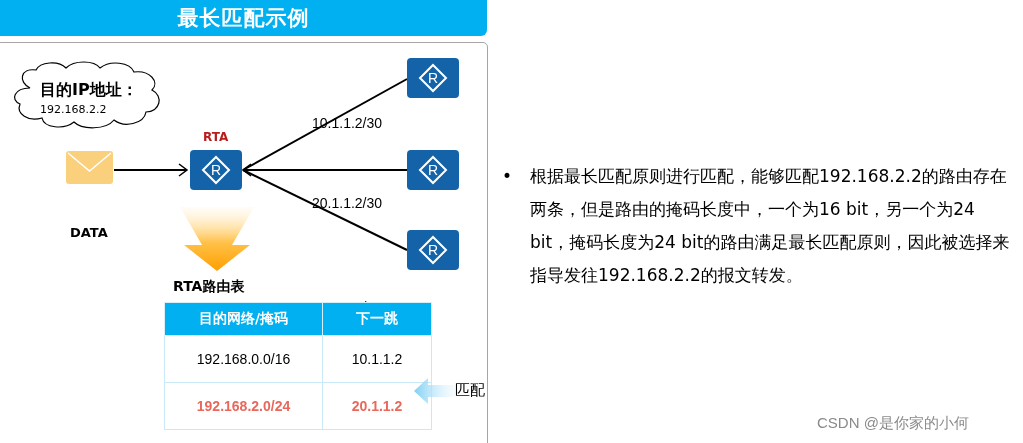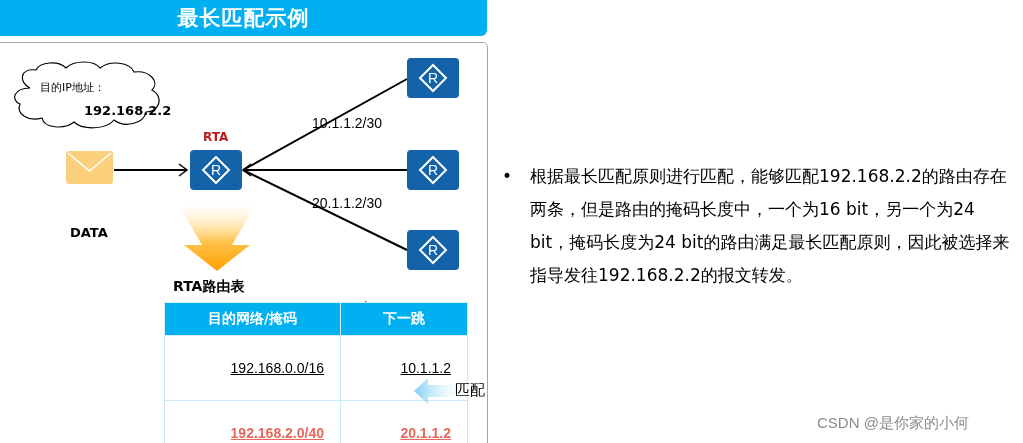--- a/index.html
+++ b/index.html
@@ -13,43 +13,43 @@
       background:#00b0f0; border-radius:0 0 6px 0;
       display:flex; align-items:center; justify-content:center;
       color:#fff; font-weight:bold; font-size:21px; letter-spacing:1px;font-family:Liberation Mono, monospace;
     }
     .frame {
       position:absolute; left:-4px; top:42px; width:492px; height:410px;
       border:1px solid #a6a6a6; border-radius:5px; box-sizing:border-box;
     }
     .abs { position:absolute; }
     .cloud { left:8px; top:60px; width:160px; height:70px; }
-    .cloud-text1 { left:40px; top:80px; font-size:11px; font-weight:normal; color:#000; }
-    .cloud-text2 { left:40px; top:103px; font-size:13px; font-weight:bold; color:#000;margin-left:44px; }
+    .cloud-text1 { left:40px; top:80px; font-size:16px; font-weight:bold; color:#000; }
+    .cloud-text2 { left:40px; top:103px; font-size:11px; font-weight:normal; color:#000; }
     .envelope { left:66px; top:151px; width:47px; height:33px; }
     .data-label { left:70px; top:197px; font-size:13px; font-weight:bold; color:#000;margin-top:28px; }
     .rta-label { left:203px; top:130px; font-size:12px; font-weight:bold; color:#b91c1c; }
     .router { width:52px; height:40px; }
     .lines { left:0; top:0; width:500px; height:443px; }
     .link-label { font-family:"Liberation Sans",sans-serif; font-size:14px; color:#000;margin-top:44px; }
     .down-arrow { left:172px; top:205px; width:90px; height:70px; }
     .table-title { left:173px; top:278px; font-size:14px; font-weight:bold; color:#000; }
     table.rt {
       position:absolute; left:164px; top:302px; border-collapse:collapse;
       font-family:"Liberation Sans",sans-serif;
     }
     table.rt th {
       background:#00b0f0; color:#fff; font-weight:bold; font-size:14px;
       height:32px; border:1px solid #d7effa; padding:0;
       font-family:"DejaVu Sans",sans-serif;
       margin-top:32px;
     }
     table.rt td {
-      text-align:right; font-size:14px; color:#000; height:32px;
-      border:1px solid #c9e9f7; padding:16px;text-decoration:underline;
+      text-align:center; font-size:14px; color:#000; height:32px;
+      border:1px solid #c9e9f7; padding:7px;
     }
     table.rt td.c1, table.rt th.c1 { width:143px; }
     table.rt td.c2, table.rt th.c2 { width:94px; }
     table.rt tr.hl td { color:#e8685b; font-weight:bold; }
     .left-arrow { left:412px; top:376px; width:44px; height:30px; }
     .match-label { left:455px; top:381px; font-size:15px; color:#000; }
     .desc {
       position:absolute; left:502px; top:160px; width:510px;
       font-family:"DejaVu Sans",sans-serif; font-size:17px; line-height:33px; color:#000;
     }
@@ -137,21 +137,21 @@
       <th class="c1">目的网络/掩码</th>
       <th class="c2">下一跳</th>
     </tr>
   </thead>
   <tbody>
     <tr>
       <td class="c1">192.168.0.0/16</td>
       <td class="c2">10.1.1.2</td>
     </tr>
     <tr class="hl">
-      <td class="c1">192.168.2.0/40</td>
+      <td class="c1">192.168.2.0/24</td>
       <td class="c2">20.1.1.2</td>
     </tr>
   </tbody>
 </table>
 
 <svg class="abs left-arrow" viewBox="0 0 44 30">
   <defs>
     <linearGradient id="gl" x1="0" y1="0" x2="1" y2="0">
       <stop offset="0" stop-color="#7fd0f5"></stop>
       <stop offset="1" stop-color="#eaf7fd" stop-opacity="0.3"></stop>

